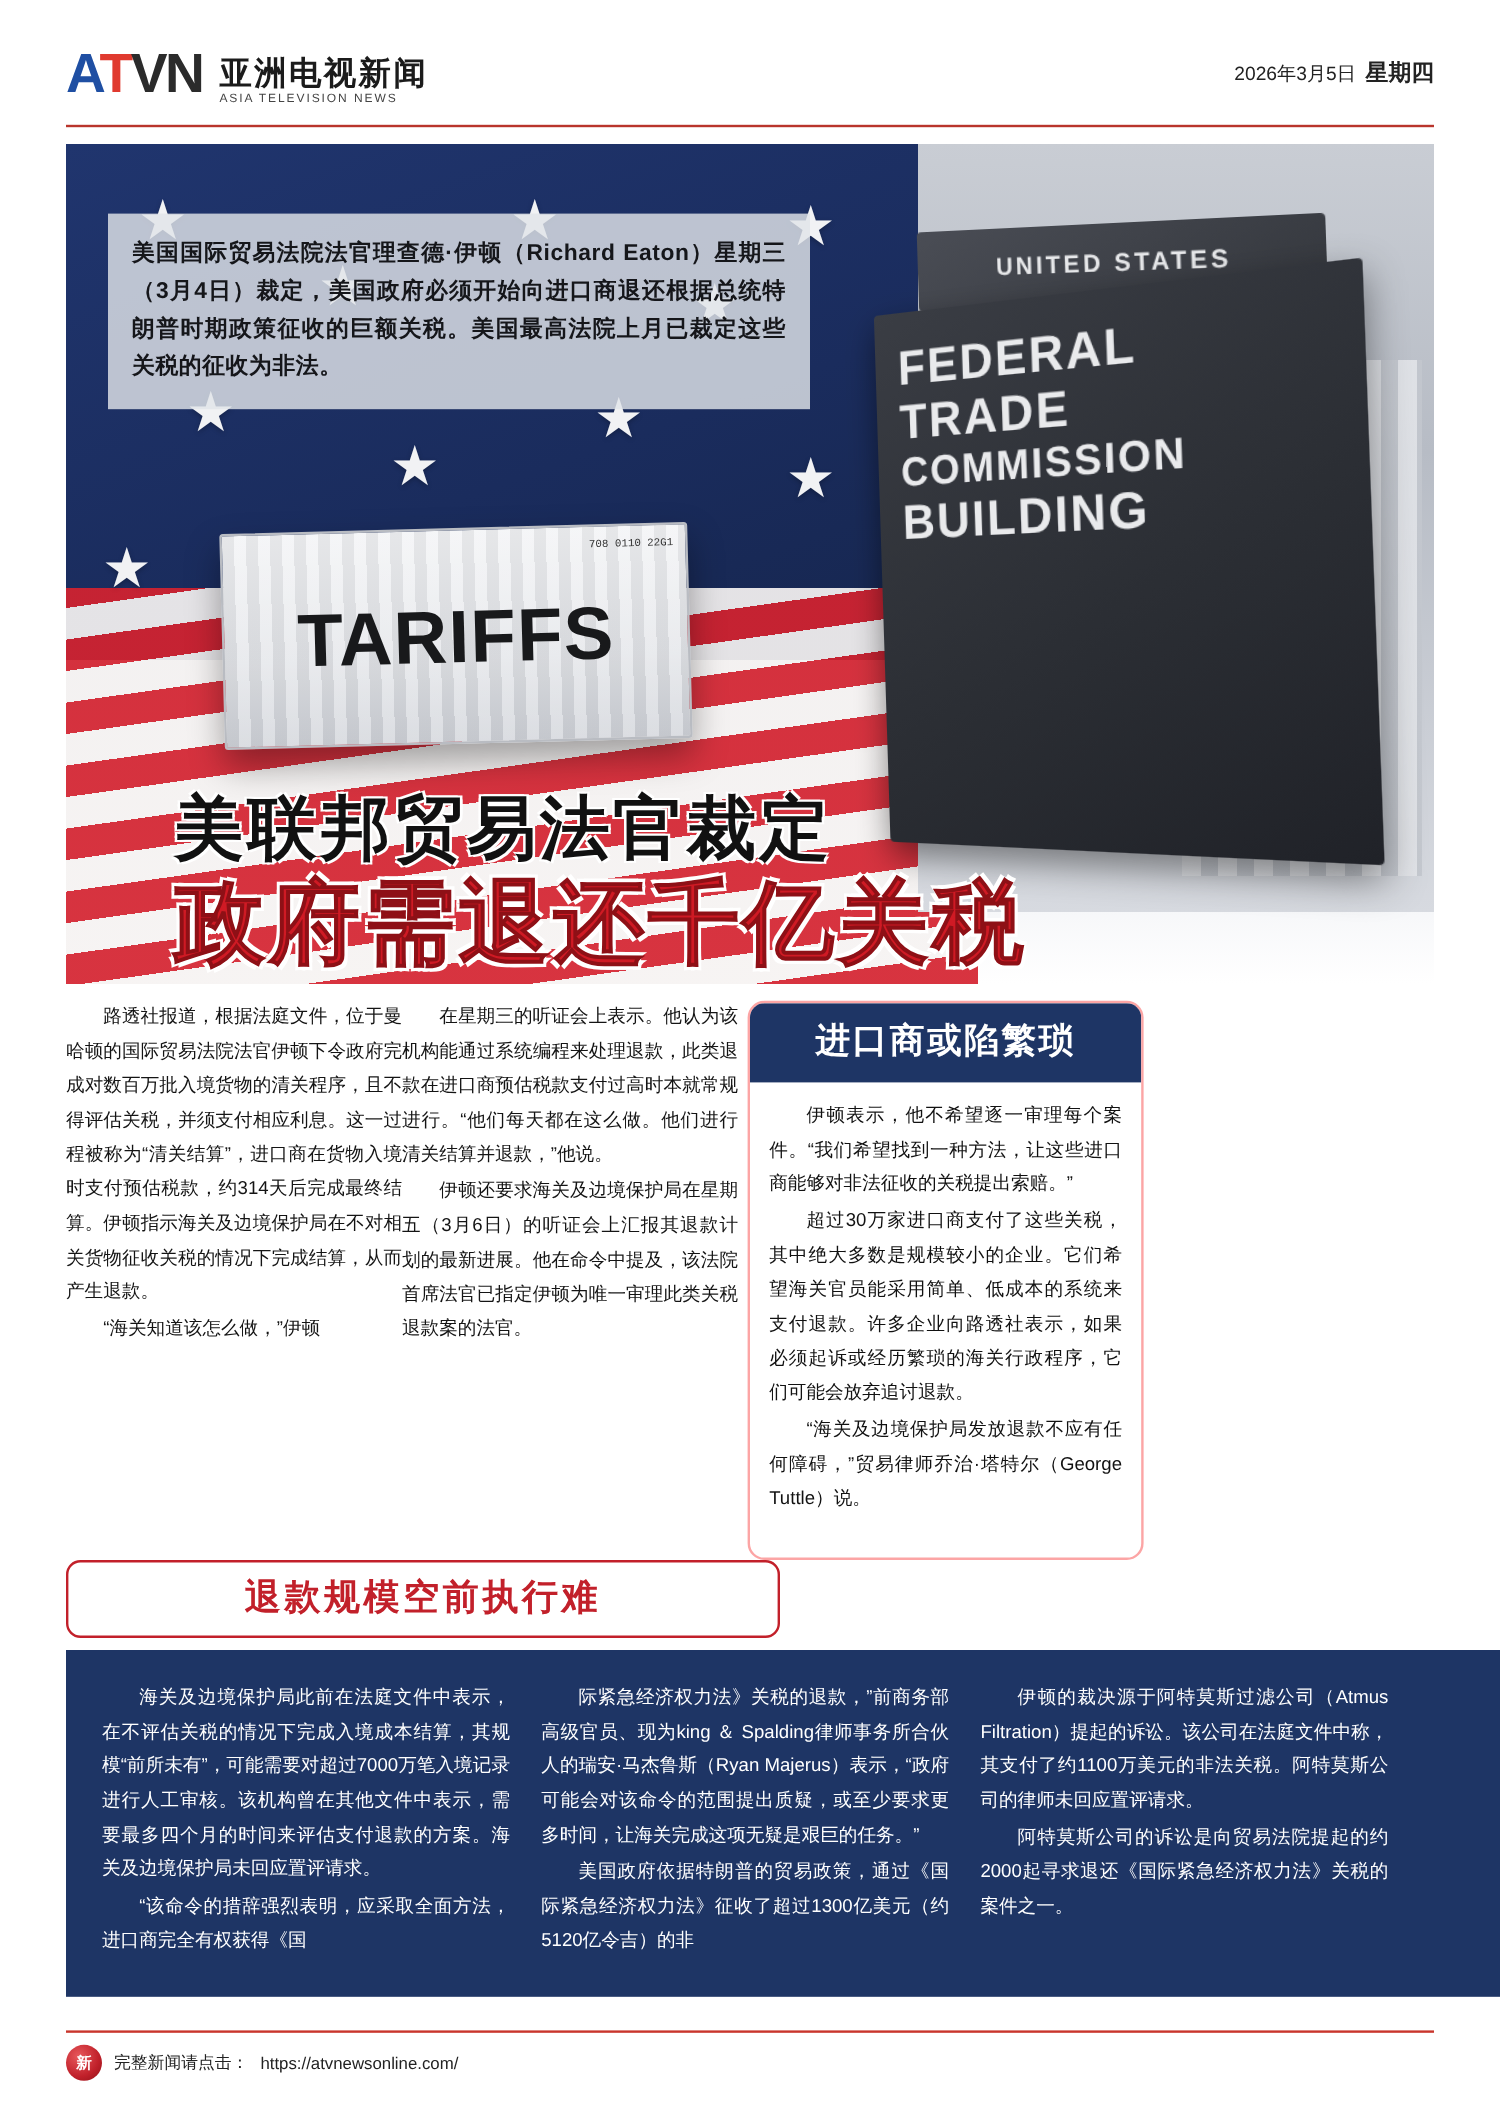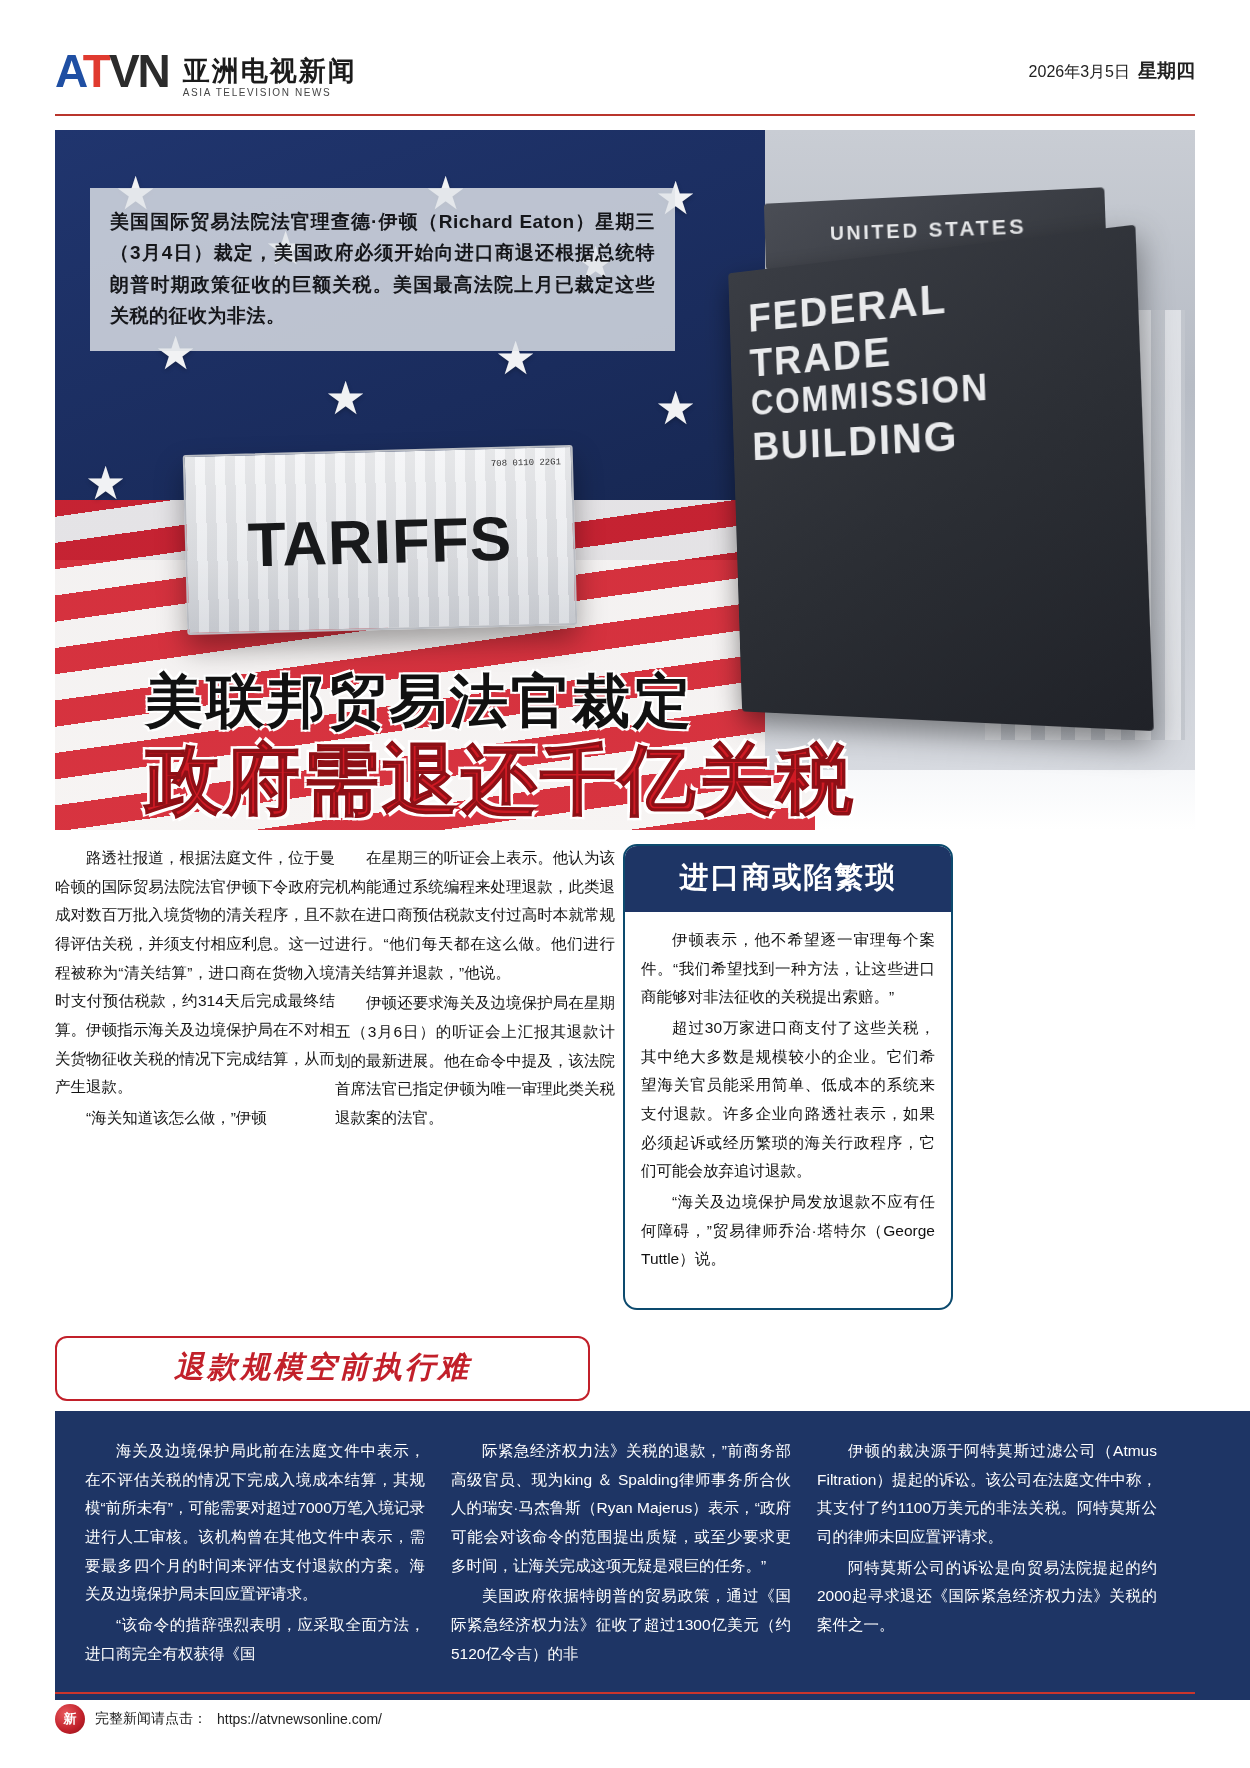--- a/index.html
+++ b/index.html
@@ -10,21 +10,21 @@
     font-family:"Liberation Sans", sans-serif;
     color:#111;
     position:relative;
     overflow:hidden;
   }
   .page { width:1250px; height:1768px; position:relative; padding:0 55px; }
 
   
   .masthead {
     display:flex; align-items:center; justify-content:space-between;
-    padding-top:44px; padding-bottom:10px;
+    padding-top:34px; padding-bottom:10px;
   }
   .brand { display:flex; align-items:flex-end; gap:14px; }
   .logo-wrap { display:flex; align-items:center; }
   .logo-a {
     font-size:46px; font-weight:bold; letter-spacing:-2px;
     font-family:"Liberation Sans", sans-serif;
   }
   .logo-a .a1 { color:#1f4fa3; }
   .logo-a .a2 { color:#e03a2f; }
   .logo-a .a3 { color:#2b2b2b; }
@@ -142,33 +142,33 @@
   }
 
   
   .body-area { margin-top:14px; position:relative; }
   .cols-top { display:flex; }
   .col { width:280px; font-size:15.5px; line-height:1.85; text-align:justify; color:#141414; }
   .col p { margin:0 0 2px 0; text-indent:2em; }
 
   .sidebar-box {
     width:330px; margin-left:8px;
-    border:2px solid #0c4a6e; border-radius:14px;
+    border:2px solid #fca5a5; border-radius:14px;
     overflow:hidden; background:#fff;
   }
   .sidebar-head {
     background:#1e3565; color:#fff; text-align:center;
     font-size:29px; font-weight:bold; letter-spacing:2px;
     padding:12px 0 14px 0;
   }
   .sidebar-body { padding:14px 16px 32px 16px; font-size:15.5px; line-height:1.85; text-align:justify; }
   .sidebar-body p { margin:0 0 2px 0; text-indent:2em; }
 
   
-  .section-head-wrap { margin-top:26px; position:relative; width:535px;font-style:italic; }
+  .section-head-wrap { position:relative; width:595px; }
   .section-head {
     border:2px solid #c2202a; border-radius:12px;
     color:#c2202a; font-size:30px; font-weight:bold; letter-spacing:3px;
     text-align:center; padding:9px 0 11px 0; background:#fff;
   }
 
   
   .navy-panel {
     margin-top:10px; background:#1e3565; color:#fff;
     width:1228px; padding:26px 30px 30px 30px;

